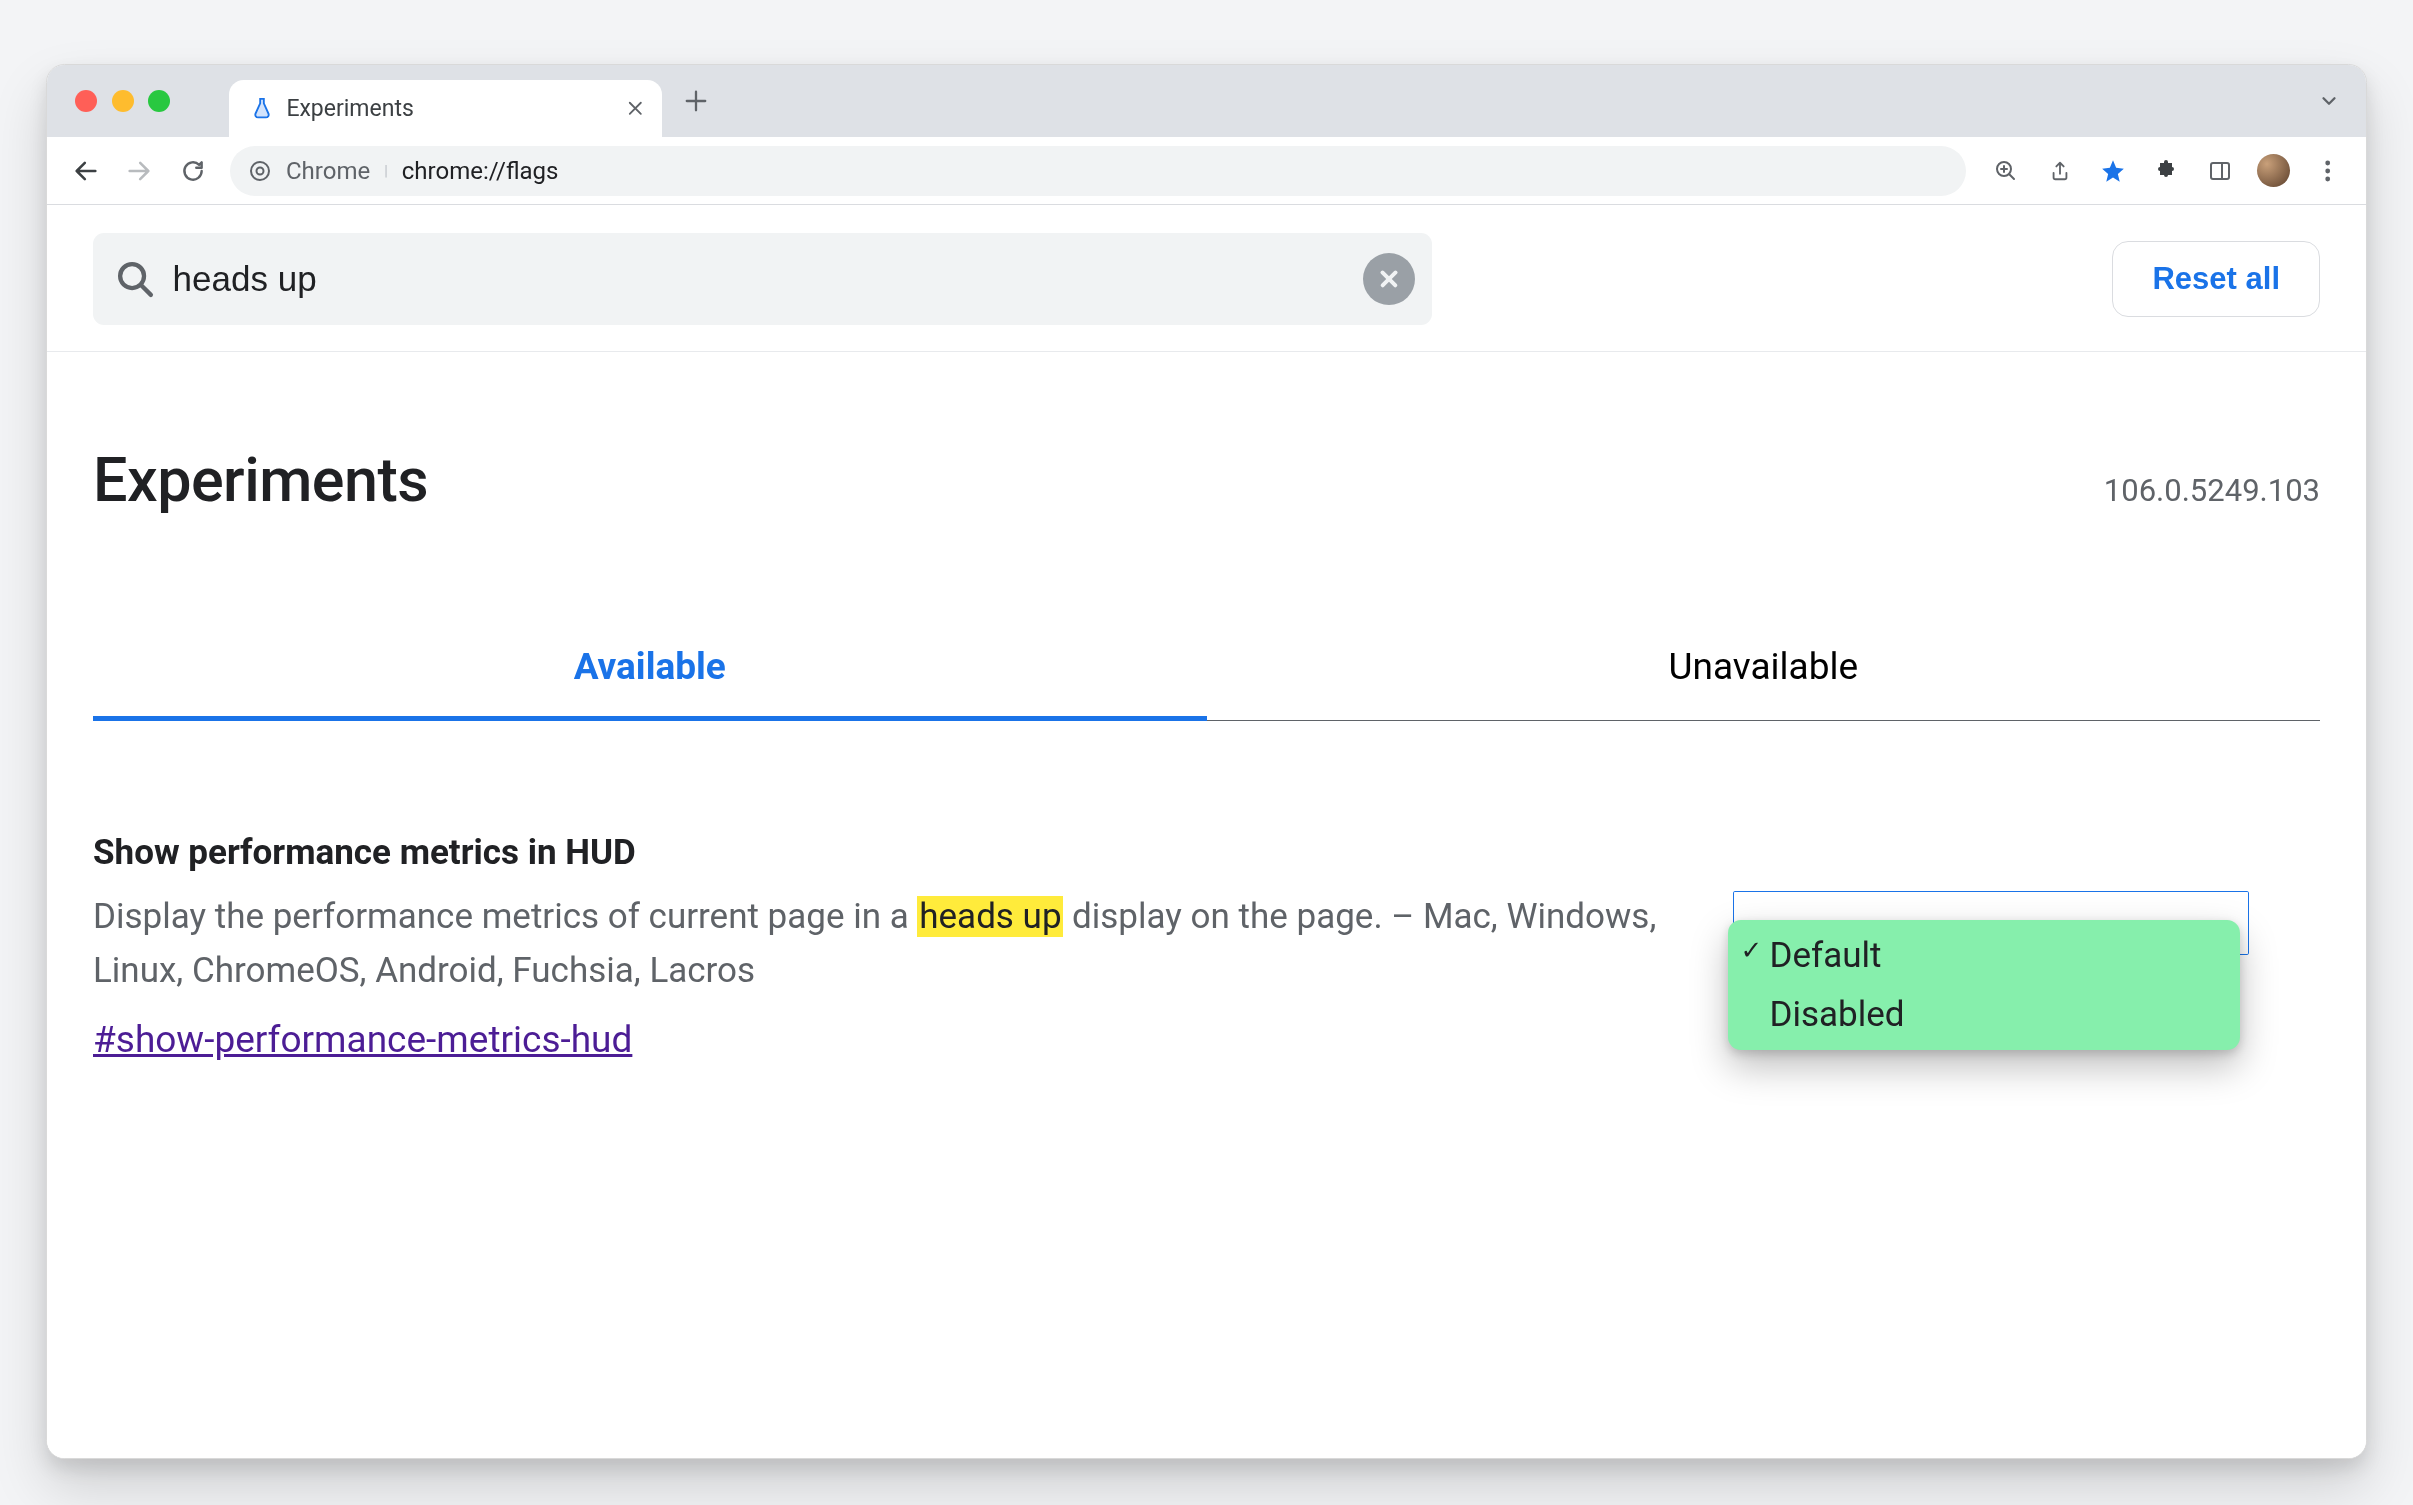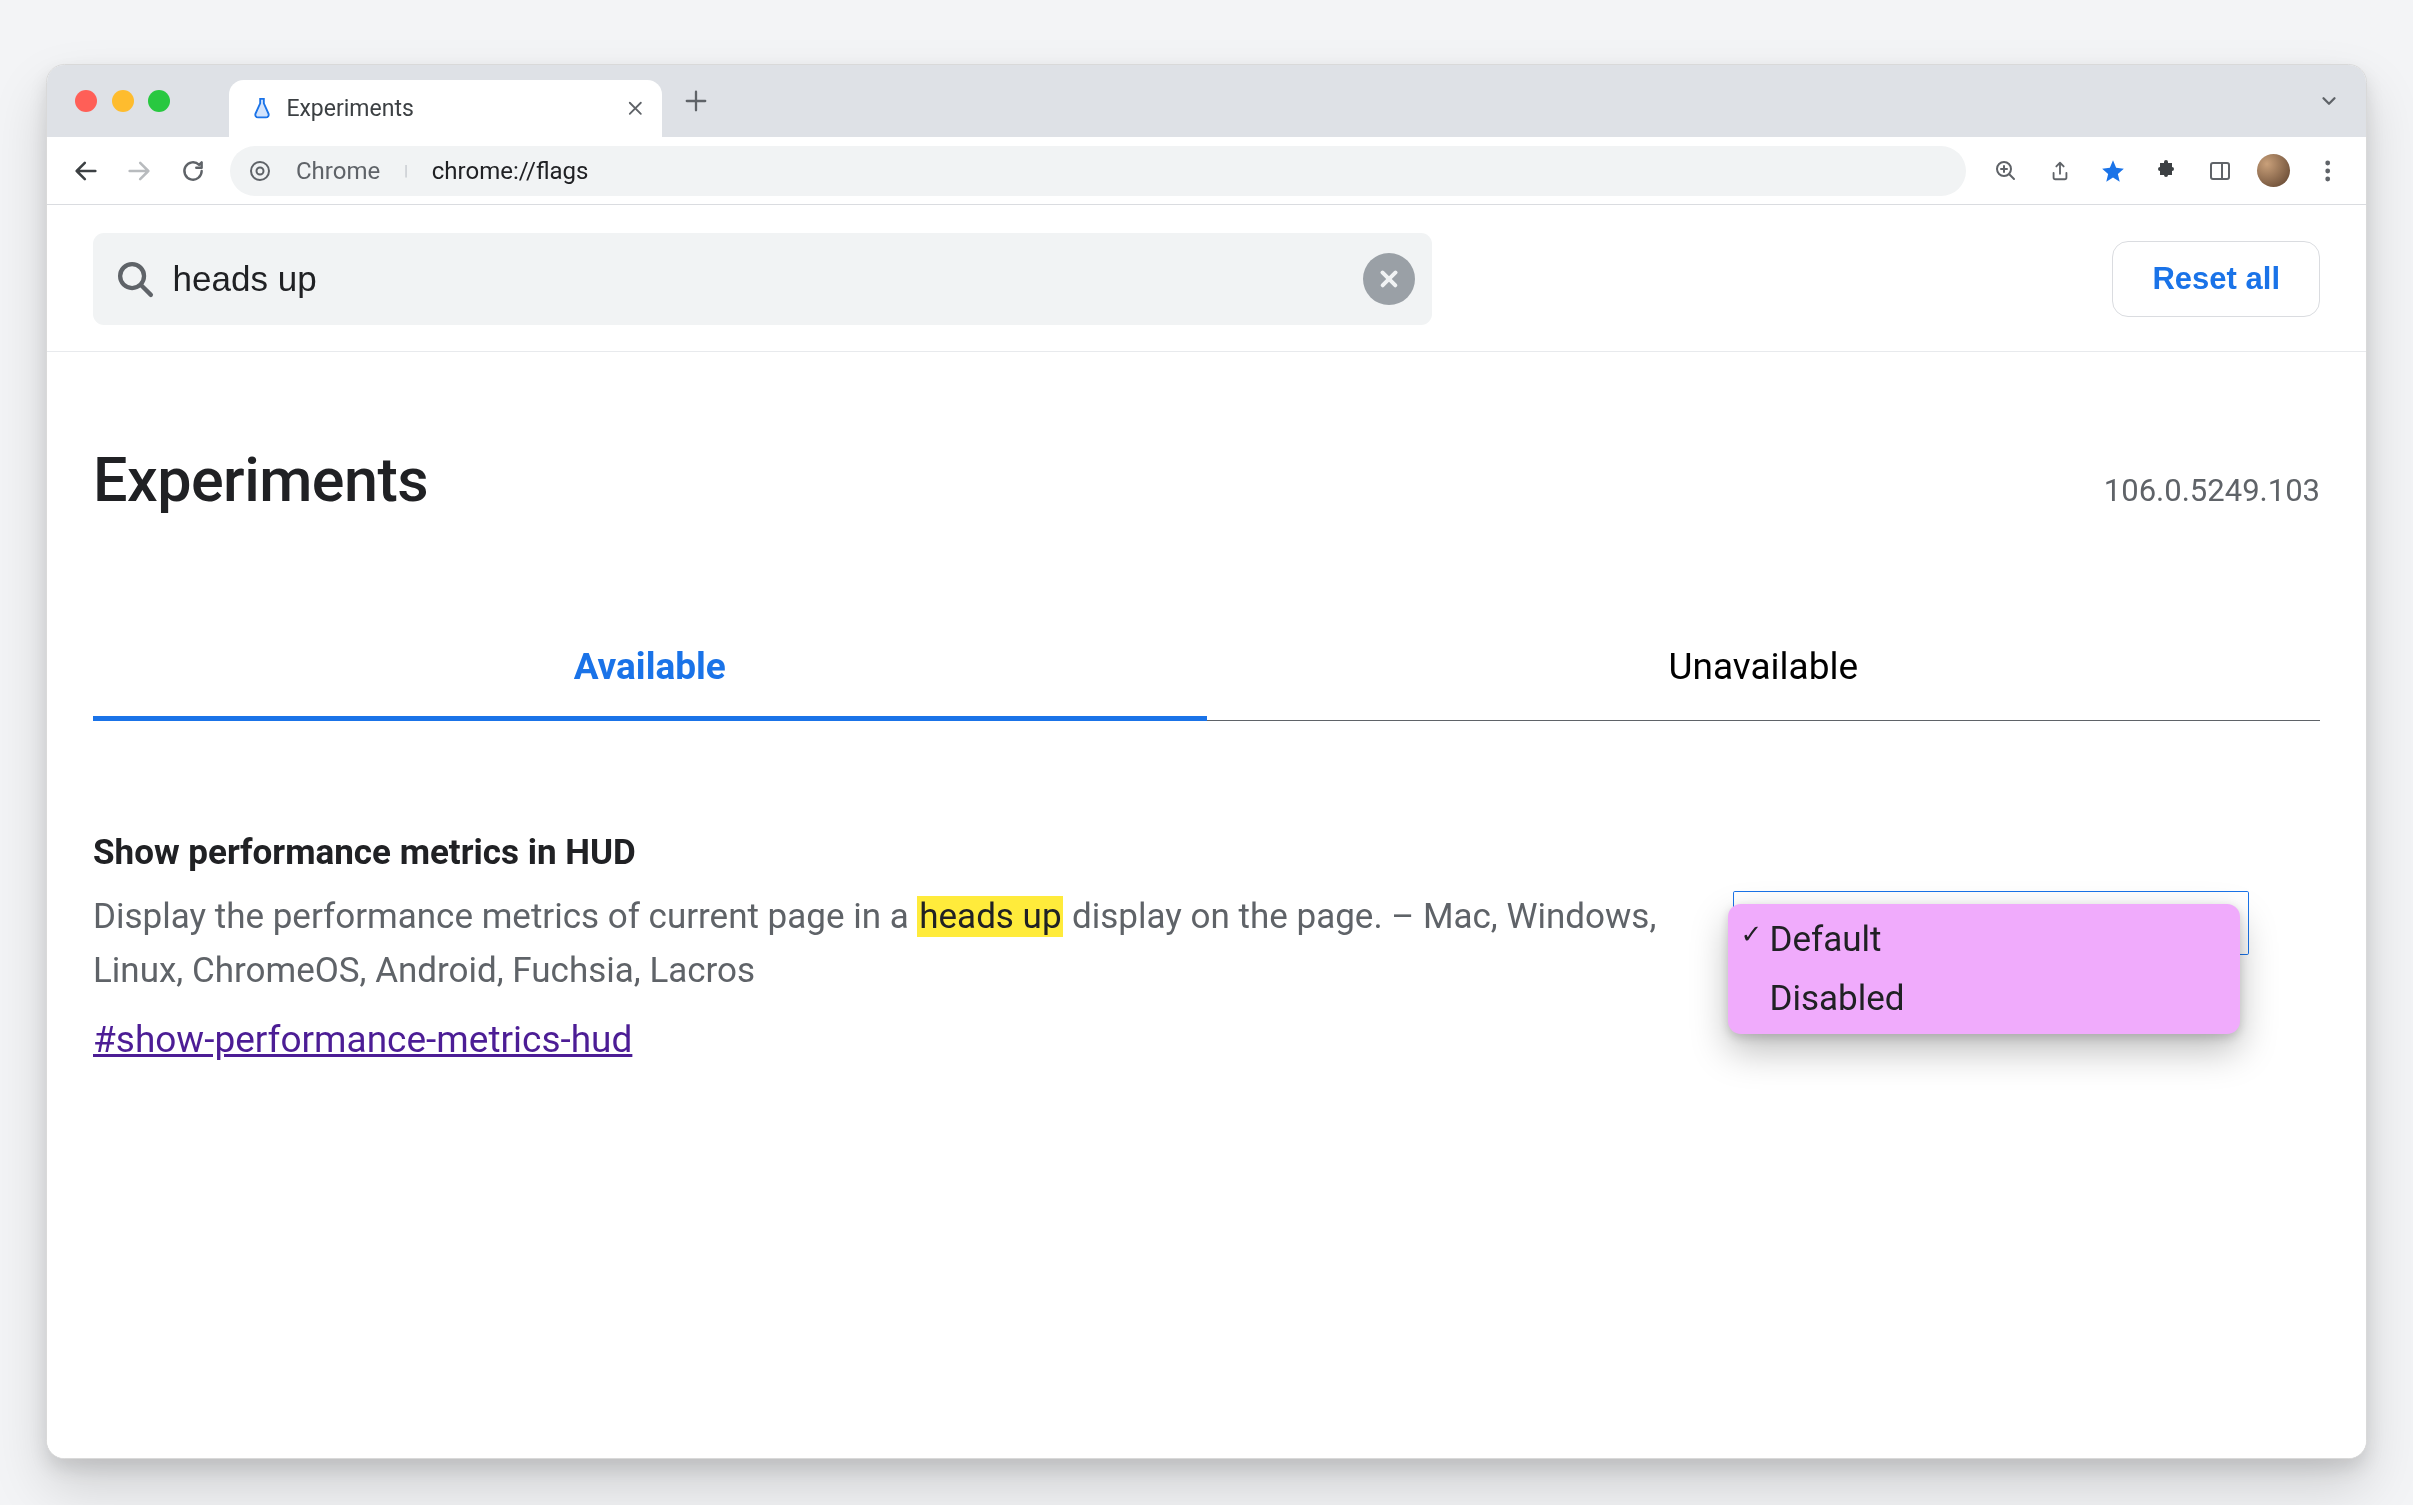--- a/index.html
+++ b/index.html
@@ -72,21 +72,21 @@
   .tbtn.disabled { color: #b8bbbe; }
   .omnibox {
     flex:1;
     height: 50px;
     background:#f1f3f4;
     border-radius: 25px;
     display:flex;
     align-items:center;
     padding: 0 18.4px;
     margin: 0 7.4px;
-    gap: 24px;
+    gap: 14px;
   }
   .omni-chrome { color:#5f6368; display:flex; align-items:center; gap:9.2px; font-size:24px; }
   .omni-sep { color:#bdc1c6; }
   .omni-text { color:#202124; font-size:24px; }
   .right-icons { display:flex; align-items:center; gap: 5.5px; margin-left: 3.7px; }
   .star-icon { color:#1a73e8; }
   .avatar { width:33px; height:33px; border-radius:50%; background: radial-gradient(circle at 30% 30%, #c9a07a, #5a3e2a); }
 
   
   .content { background:#fff; min-height: 1253px; position: relative; }
@@ -178,24 +178,24 @@
   .flag-anchor { font-size: 37px; color:#4c1d95; text-decoration: underline; margin-top: 20px; display:inline-block;text-align:right; }
 
   .select-wrap { position: relative; width: 516px; padding-top: 59px; }
   .select-border {
     border: 1.8px solid #1a73e8;
     height: 64px;
     border-radius: 1.8px;
   }
   .select-menu {
     position:absolute;
-    top: 72px;
+    top: 88px;
     left: -5.5px;
     width: 512px;
-    background: #f0abfc;
+    background: #86efac;
     border-radius: 13px;
     box-shadow: 0 16.6px 37px rgba(0,0,0,0.25), 0 3.7px 9.2px rgba(0,0,0,0.15);
     overflow: hidden;
     padding: 5.5px 0;
   }
   .opt {
     font-size: 35px;
     padding: 9.2px 24px 9.2px 42px;
     color:#202124;
     cursor:pointer;

